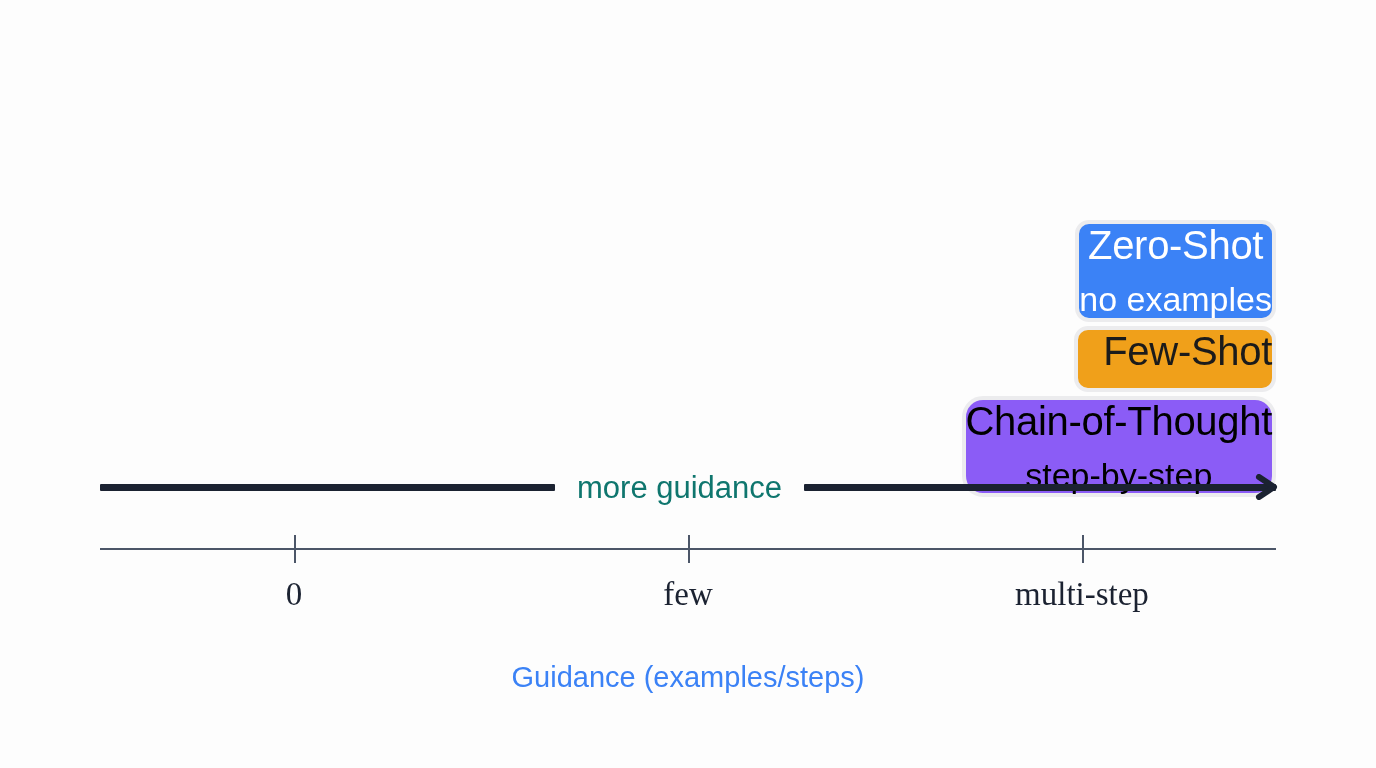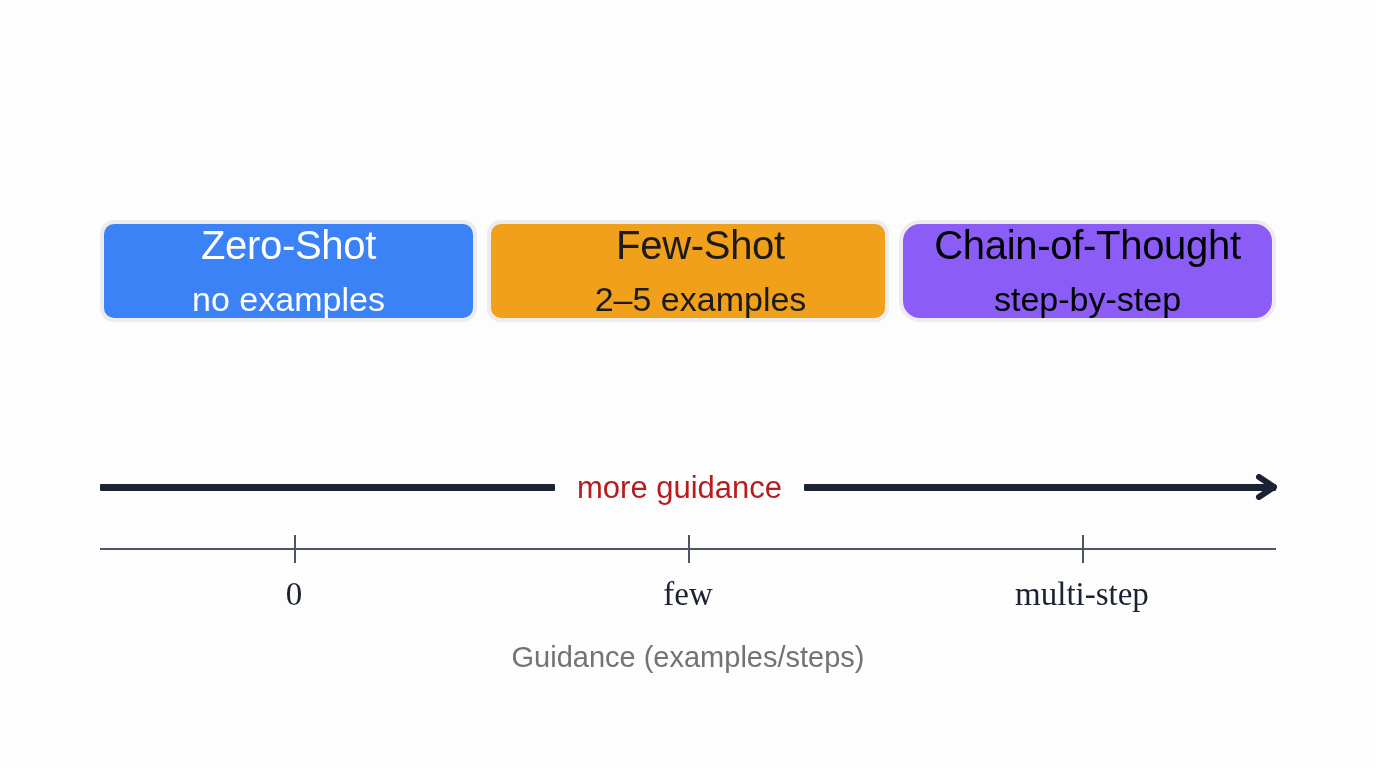--- a/index.html
+++ b/index.html
@@ -40,23 +40,23 @@
   }
 
   
   .card-row {
     position: absolute;
     left: 100px;
     top: 220px;
     width: 1176px;
     height: 200px;
     display: flex;
-    flex-direction: row;
-    align-items: flex-start;
-    gap: 10px;
+    flex-direction: column;
+    align-items: flex-end;
+    gap: 4px;
   }
   .card {
     flex: 1 1 0;
     border-radius: 14px;
     border: 4px solid #ececee;
     box-sizing: border-box;
     display: flex;
     flex-direction: column;
     align-items: center;
     justify-content: center;
@@ -172,47 +172,46 @@
 
   <div class="card-row">
 
     <div class="card" id="card-0" style="background: rgb(59, 130, 246); color: rgb(255, 255, 255); border-color: rgb(236, 236, 238);">
       <div class="card-title">Zero-Shot</div>
       <div class="card-sub">no examples</div>
     </div>
 
     <div class="card" id="card-1" style="background: rgb(240, 160, 26); color: rgb(27, 27, 27); border-color: rgb(236, 236, 238); padding-left: 25px;">
       <div class="card-title">Few-Shot</div>
-      <div class="card-sub">2–5 examples</div>
     </div>
 
     <div class="card" id="card-2" style="background: rgb(139, 92, 246); color: #000000; border-color: rgb(236, 236, 238); border-radius: 21px;">
       <div class="card-title">Chain-of-Thought</div>
       <div class="card-sub">step-by-step</div>
     </div>
 
   </div>
 
   <div class="arrow-band">
     <div class="arrow-line-left" id="arrow-left" style="background: rgb(27, 34, 49);"></div>
-    <div class="arrow-label" style="color: #b91c1c; text-align: right;">more guidance</div>
+    <div class="arrow-label" style="color: #0f766e; text-align: right;">more guidance</div>
     <div class="arrow-right-wrap">
       <div class="arrow-line-right" id="arrow-right" style="background: rgb(27, 34, 49);"></div>
       <svg class="arrow-head" id="arrow-head" viewBox="0 0 26 26">
         <polyline points="7,3 22,13 7,23" fill="none" stroke="#1b2231" stroke-width="6" stroke-linecap="round" stroke-linejoin="round"></polyline>
       </svg>
     </div>
   </div>
 
   <div class="axis" id="axis-line" style="background: rgb(76, 86, 104);">
     <div class="tick" id="tick-0" style="left: 16.5%; background: rgb(76, 86, 104);"></div>
     <div class="tick-label" id="tick-label-0" style="left: 16.5%;">0</div>
 
     <div class="tick" id="tick-1" style="left: 50%; background: rgb(76, 86, 104);"></div>
     <div class="tick-label" id="tick-label-1" style="left: 50%;">few</div>
 
     <div class="tick" id="tick-2" style="left: 83.5%; background: rgb(76, 86, 104);"></div>
     <div class="tick-label" id="tick-label-2" style="left: 83.5%;">multi-step</div>
   </div>
 
-  <div class="axis-caption" style="color: #737373;">Guidance (examples/steps)</div>
+  <div class="axis-caption" style="color: #3b82f6; margin-top: 20px;">Guidance (examples/steps)</div>
 
 </div>
 
 </body></html>

